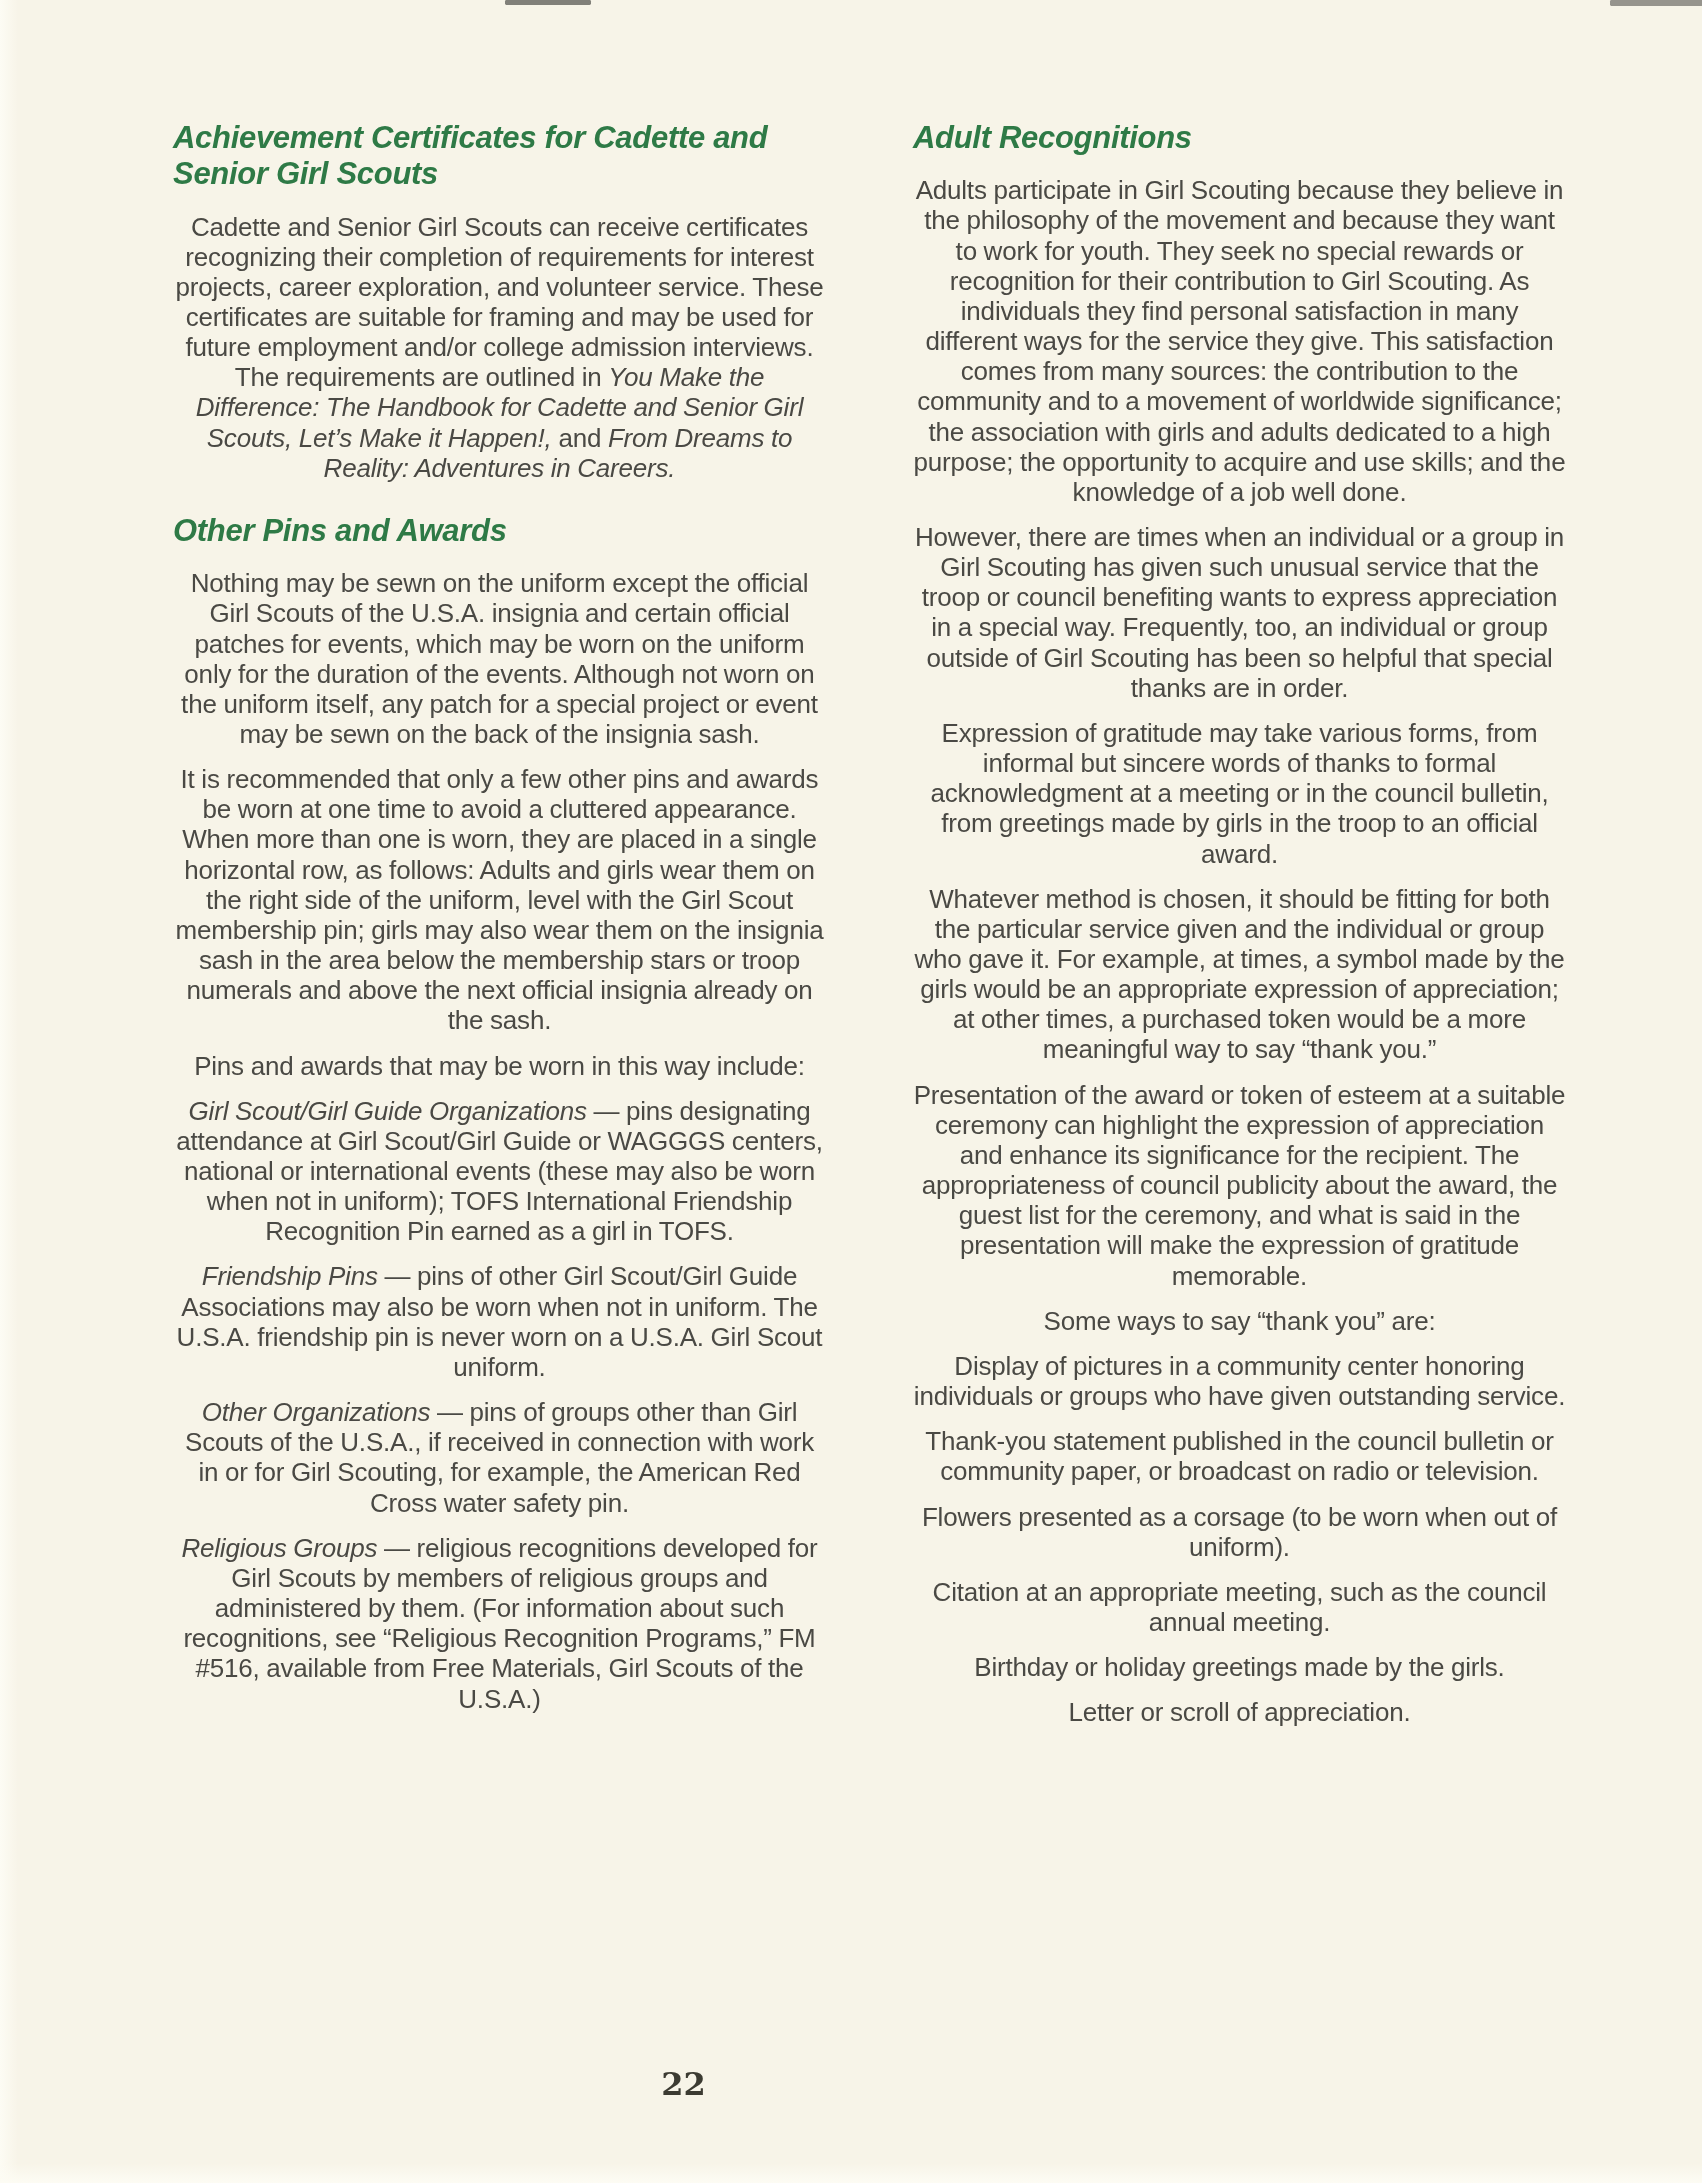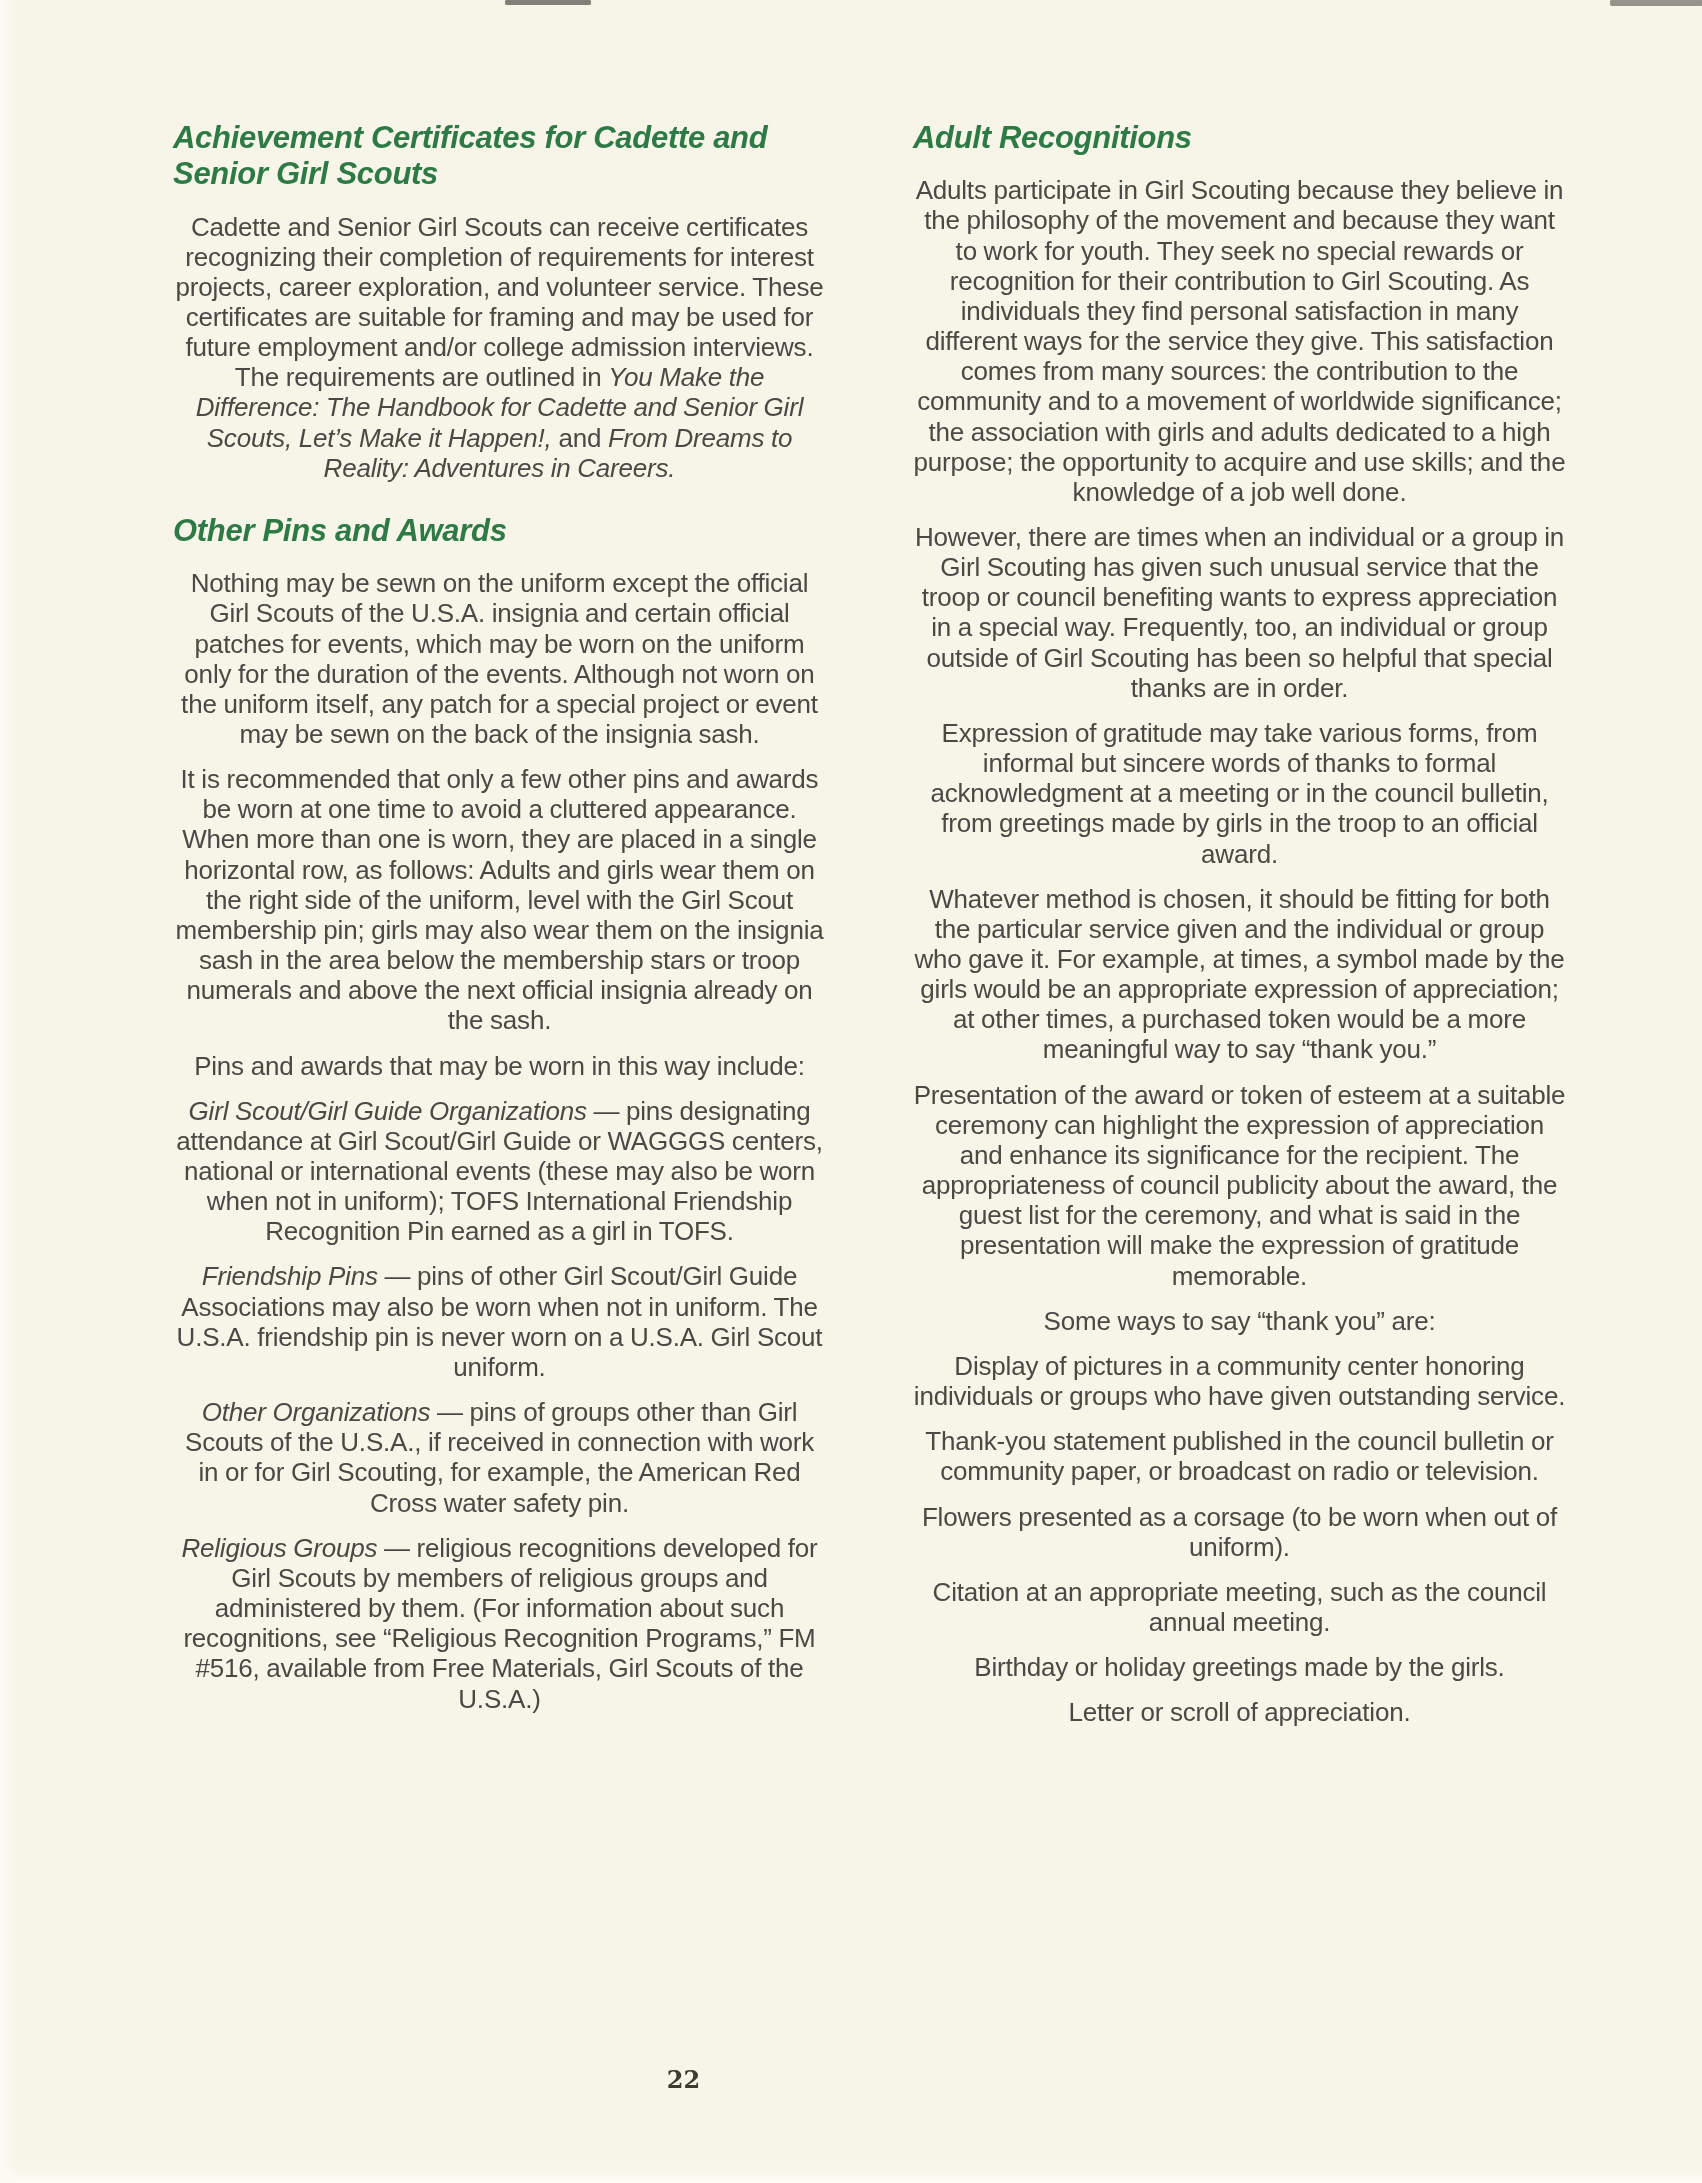--- a/index.html
+++ b/index.html
@@ -70,21 +70,21 @@
   }
   .ital { font-style: italic; }
   .page-number {
     position: absolute;
     top: 2065px;
     left: 0;
     width: 1367px;
     text-align: center;
     font-family: "DejaVu Serif", serif;
     font-weight: bold;
-    font-size: 24px;
+    font-size: 32px;
     color: var(--page-number-color);
   }
 </style>
 </head>
 <body>
 
 <div class="page">
   <div class="edge-left"></div>
   <div class="edge-bottom"></div>
   <div class="artifact a1"></div>

